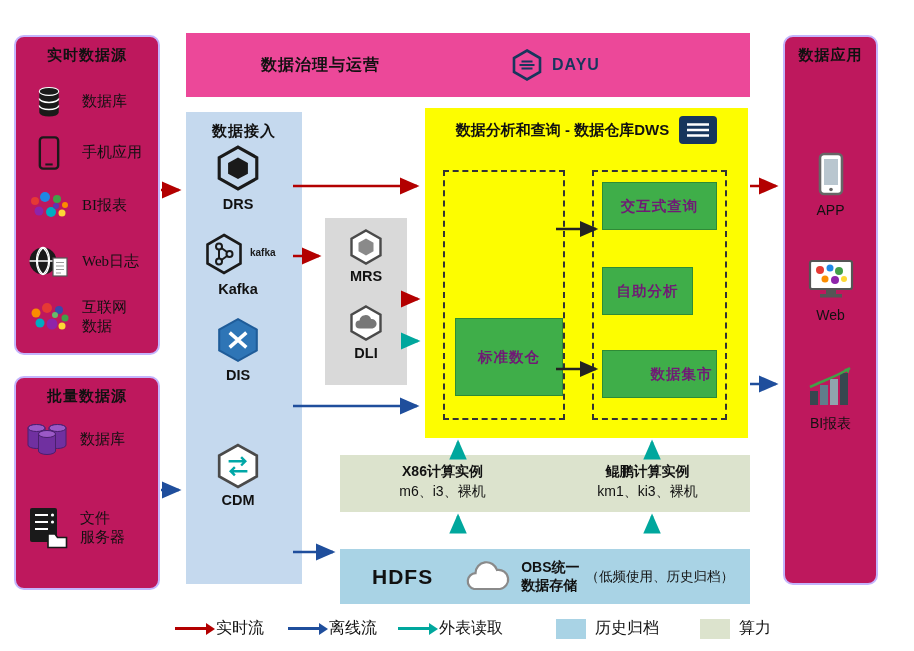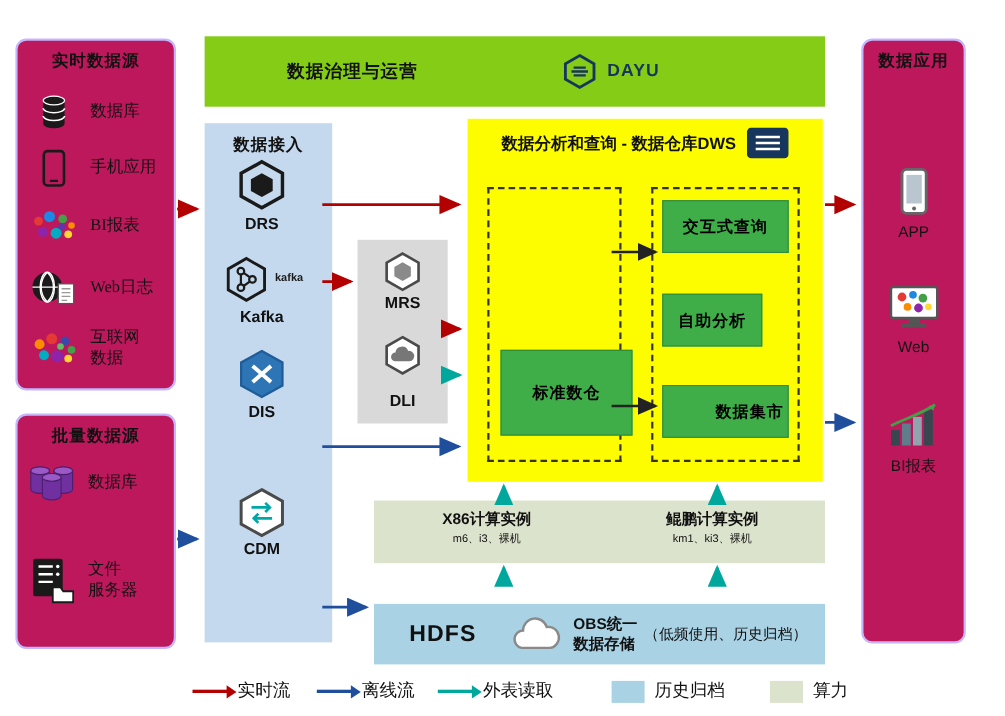--- a/index.html
+++ b/index.html
@@ -7,43 +7,43 @@
   body { font-family:"Liberation Sans","DejaVu Sans",sans-serif; color:#111; }
   .canvas { position:relative; width:914px; height:651px; background:#fff; overflow:hidden; }
 
   .panel { position:absolute; border:2px solid #c4b5fd; border-radius:10px; background:#be185d; }
   .box-title { font-weight:bold; font-size:15px; text-align:center; padding-top:9px; color:#111; letter-spacing:1px; }
 
   .src-item { position:absolute; display:flex; align-items:center; gap:10px; }
   .src-icon { flex:0 0 auto; display:flex; align-items:center; justify-content:center; width:46px; }
   .src-label { font-size:15px; line-height:1.3; white-space:pre-line;font-family:Liberation Serif, serif; }
 
-  .gov-bar { position:absolute; background:#84cc16; display:flex; align-items:center; }
+  .gov-bar { position:absolute; background:#ec4899; display:flex; align-items:center; }
   .gov-title { font-weight:bold; font-size:16px; letter-spacing:1px; margin-left:75px; }
   .gov-logo { display:flex; align-items:center; gap:8px; margin-left:130px; }
   .gov-logo-text { font-weight:bold; font-size:16px; color:#17365d; letter-spacing:1px; }
 
   .ingest-col { position:absolute; background:#c5d9ee; }
   .ingest-title { font-weight:bold; font-size:15px; text-align:center; padding-top:10px; letter-spacing:1px; }
   .hex-wrap { position:absolute; display:flex; align-items:center; justify-content:center; }
   .hex-label { position:absolute; width:100%; text-align:center; font-weight:bold; font-size:14.5px; }
   .kafka-logo-text { position:absolute; font-weight:bold; font-size:10px; color:#1a1a1a; }
 
   .gray-box { position:absolute; background:#d9d9d9; }
 
   .yellow-box { position:absolute; background:#fdfd00; }
   .dws-head { position:absolute; top:8px; left:0; width:100%; display:flex; align-items:center; justify-content:center; gap:10px; }
   .dws-title { font-weight:bold; font-size:15px; }
   .dashed-group { position:absolute; border:2px dashed #333; }
-  .green-box { position:absolute; background:#3fae49; border:1px solid #2e8b36; display:flex; align-items:center; justify-content:center; font-weight:bold; font-size:14.5px; color:#000000; letter-spacing:1px; }
+  .green-box { position:absolute; background:#3fae49; border:1px solid #2e8b36; display:flex; align-items:center; justify-content:center; font-weight:bold; font-size:14.5px; color:#701a75; letter-spacing:1px; }
 
   .compute-box { position:absolute; background:#dce3cd; display:flex; }
   .compute-half { width:50%; text-align:center; padding-top:8px; }
   .compute-title { font-weight:bold; font-size:14px; }
-  .compute-specs { font-size:10px; margin-top:2px; }
+  .compute-specs { font-size:14px; margin-top:2px; }
 
   .hdfs-box { position:absolute; background:#a9d3e5; display:flex; align-items:center; }
   .hdfs-label { font-weight:bold; font-size:21px; letter-spacing:1px; margin-left:32px; }
   .obs-title { font-weight:bold; font-size:14px; line-height:1.25; white-space:pre-line; margin-left:8px; }
   .obs-note { font-size:13.5px; margin-left:6px; }
 
   .apps-panel-item { position:absolute; width:100%; display:flex; flex-direction:column; align-items:center; gap:6px; }
   .app-label { font-size:14px; }
 
   .legend-item { position:absolute; display:flex; align-items:center; gap:9px; }
@@ -223,35 +223,35 @@
       <path d="M19 10.5 L26.5 14.8 V23.2 L19 27.5 L11.5 23.2 V14.8 Z" fill="#8a8a8a"></path>
     </svg>
   </div>
   <div class="hex-label" style="left:325px; top:268px; width:82px;">MRS</div>
   <div class="hex-wrap" style="left:347px; top:304px; width:38px; height:38px;">
     <svg width="38" height="38" viewBox="0 0 38 38">
       <path d="M19 2.5 L33.5 10.8 V27.2 L19 35.5 L4.5 27.2 V10.8 Z" fill="#fff" stroke="#4a4a4a" stroke-width="2.4"></path>
       <path d="M12.5 24.5 a4 4 0 0 1 0-8 a6 6 0 0 1 11.6-1.5 a4.3 4.3 0 0 1 1.4 9.5 z" fill="#777"></path>
     </svg>
   </div>
-  <div class="hex-label" style="left:325px; top:345px; width:82px;margin-top:12px;">DLI</div>
+  <div class="hex-label" style="left:325px; top:345px; width:82px;">DLI</div>
 
   <div class="yellow-box" style="left:425px; top:108px; width:323px; height:330px;">
     <div class="dws-head">
       <span class="dws-title">数据分析和查询 - 数据仓库DWS</span>
       <span>
         <svg width="38" height="28" viewBox="0 0 38 28">
           <rect width="38" height="28" rx="4" fill="#17365d"></rect>
           <path d="M8 8.5 h22 M8 14 h22 M8 19.5 h22" stroke="#fff" stroke-width="2.4"></path>
         </svg>
       </span>
     </div>
     <div class="dashed-group" style="left:18px; top:62px; width:122px; height:250px;"></div>
     <div class="dashed-group" style="left:167px; top:62px; width:135px; height:250px;"></div>
-    <div class="green-box" style="left:30px; top:210px; width:120px; height:78px;">标准数仓</div>
+    <div class="green-box" style="left:30px; top:210px; width:108px; height:78px;">标准数仓</div>
     <div class="green-box" style="left:177px; top:74px; width:115px; height:48px;">交互式查询</div>
     <div class="green-box" style="left:177px; top:159px; width:91px; height:48px;">自助分析</div>
     <div class="green-box" style="left:177px; top:242px; width:115px; height:48px;padding-left:44px;">数据集市</div>
   </div>
 
   <div class="compute-box" style="left:340px; top:455px; width:410px; height:57px;">
     <div class="compute-half">
       <div class="compute-title">X86计算实例</div>
       <div class="compute-specs">m6、i3、裸机</div>
     </div>

